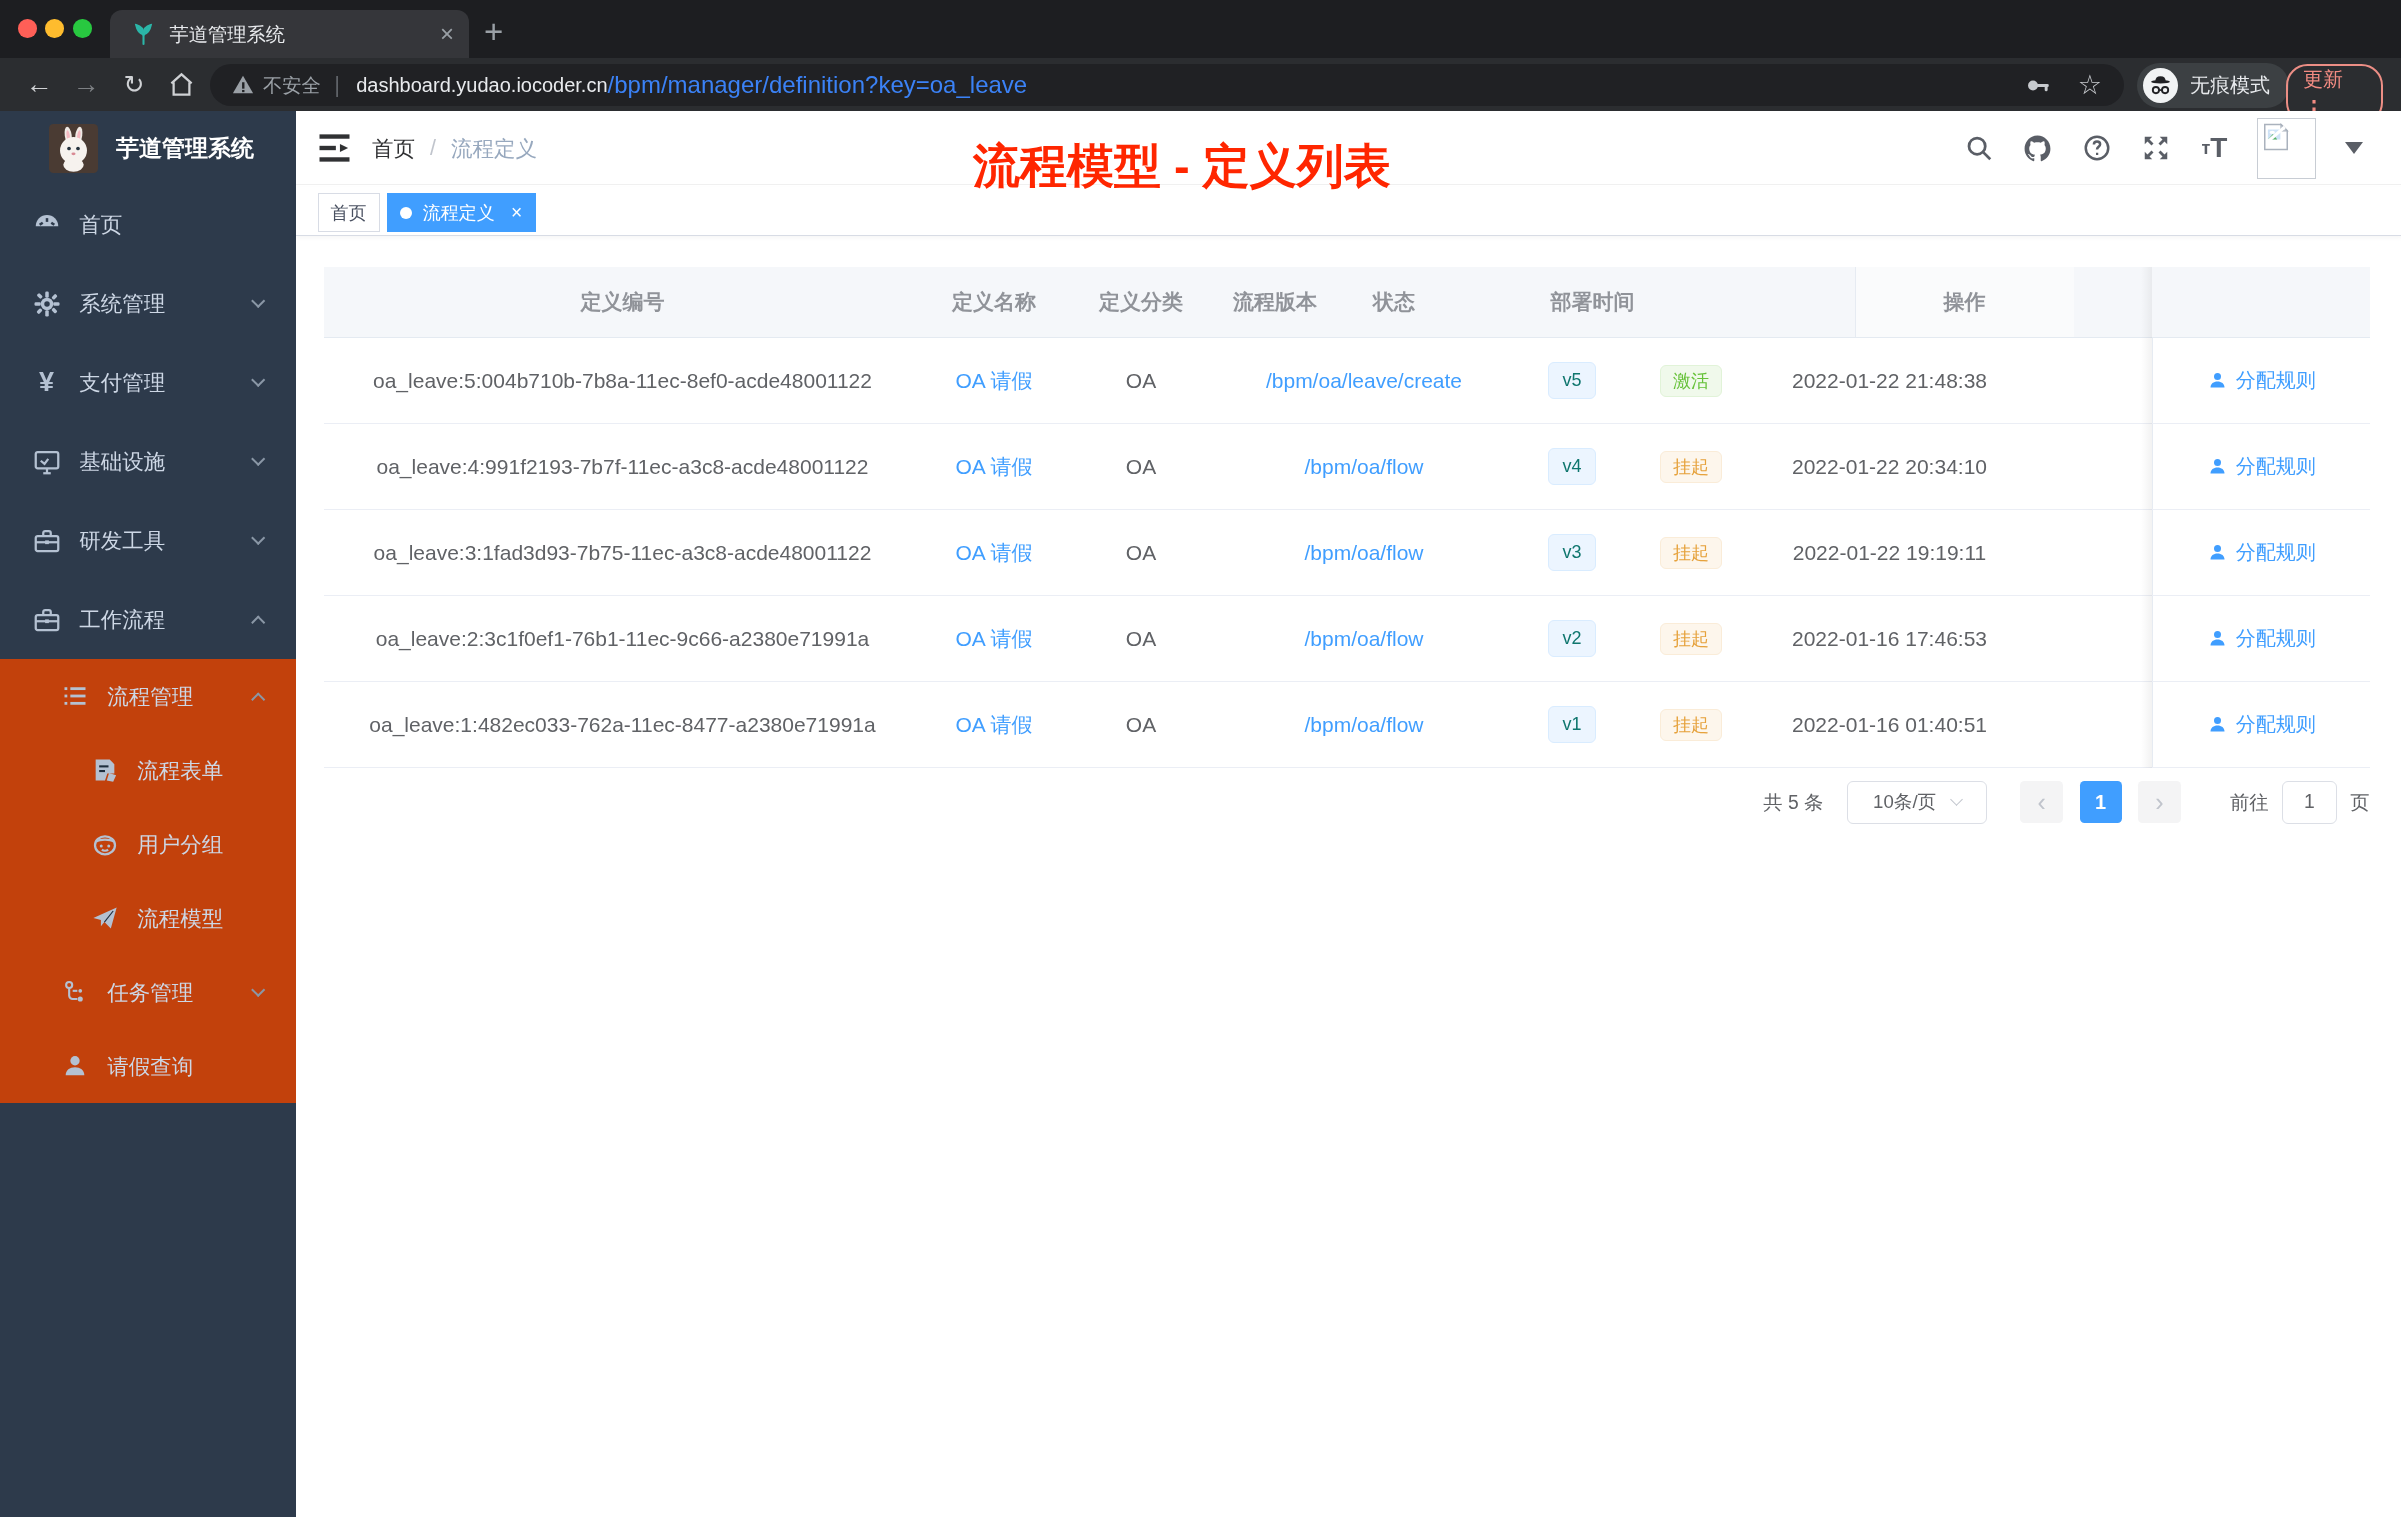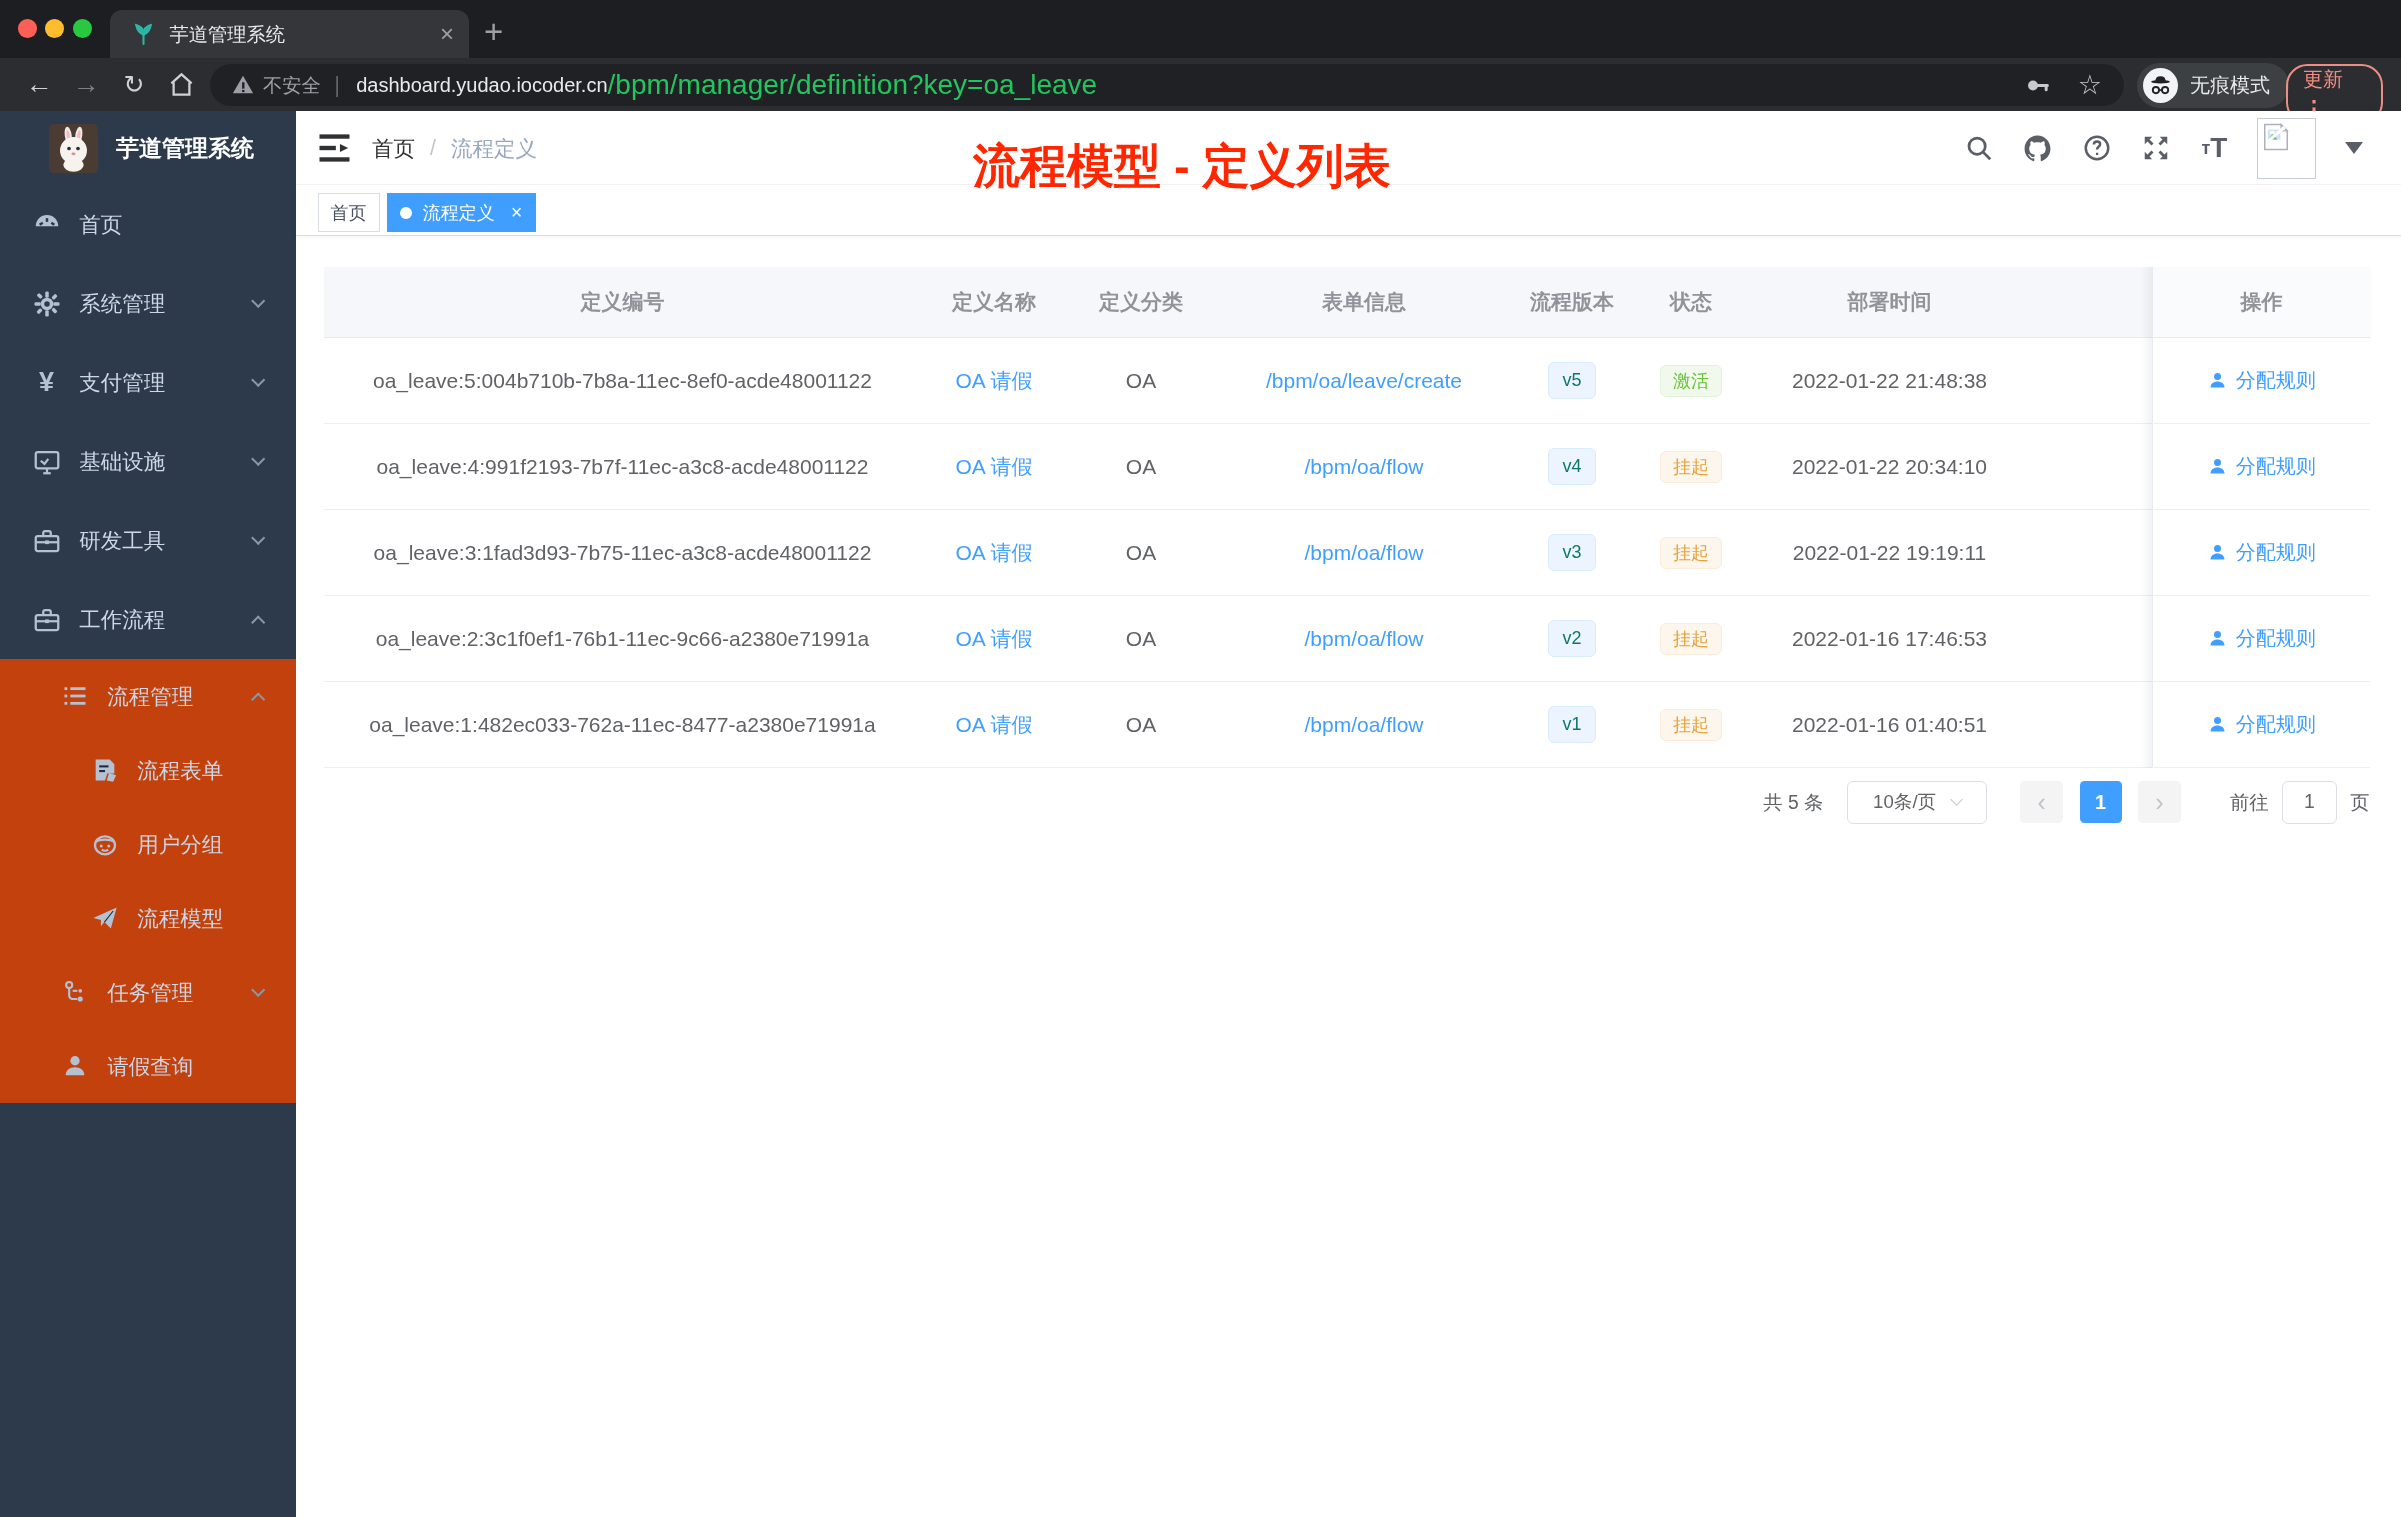--- a/index.html
+++ b/index.html
@@ -17,21 +17,21 @@
   .tab-title { color:#e8eaed; font-size:19.3px; margin-left:13.4px; flex:1; white-space:nowrap; overflow:hidden; }
   .tab-close { color:#9aa0a6; font-size:24px; line-height:1; }
   .newtab { position:absolute; left:484px; top:13.4px; color:#9aa0a6; font-size:33px; font-weight:300; }
   .toolbar { position:absolute; left:0; top:58px; width:2401px; height:53px; background:#2b2d30; }
   .navico { position:absolute; top:0; height:53px; display:flex; align-items:center; justify-content:center; width:42px; color:#cfd1d4; font-size:27px; }
   .navico.dim { color:#7d8084; }
   .omnibox { position:absolute; left:210px; top:6px; width:1914px; height:42px; background:#202124; border-radius:21.5px; display:flex; align-items:center; padding:0 22px; }
   .omni-warn { color:#9aa0a6; font-size:19.3px; display:flex; align-items:center; }
   .omni-sep { color:#5f6368; font-size:22px; margin:0 16.3px 0 13.4px; font-weight:300; }
   .url-host { color:#e8eaed; font-size:20px; }
-  .url-path { color:#22c55e; font-size:28px; }
+  .url-path { color:#3b82f6; font-size:24px; }
   .omni-right { margin-left:auto; display:flex; align-items:center; gap:27px; }
   .star { color:#c7cace; font-size:27px; }
   .incog { position:absolute; left:2137px; top:4.5px; height:45px; background:#3c4043; border-radius:23px; display:flex; align-items:center; padding:0 19.3px 0 6px; }
   .incog-circle { width:35px; height:35px; border-radius:50%; background:#f1f3f4; display:flex; align-items:center; justify-content:center; }
   .incog-label { color:#e8eaed; font-size:20px; margin-left:12px; }
   .update-pill { position:absolute; left:2286px; top:6px; width:97px; height:60px; border:2.2px solid #ec8e85; border-radius:21.5px; display:flex; justify-content:space-between; padding:0 10.4px 0 15px;flex-direction:column; }
   .update-label { color:#f28b82; font-size:20px; }
   .update-dots { color:#f28b82; font-size:22px; font-weight:700; letter-spacing:0; }
 
   
@@ -418,21 +418,20 @@
         <span>流程定义</span>
         <span class="tag-close">×</span>
       </span>
     </div>
 
     <div class="table" style="position:absolute;">
       <div class="trow head">
         <span class="cell c1">定义编号</span>
         <span class="cell c2">定义名称</span>
         <span class="cell c3">定义分类</span>
-        <span class="cell c4">表单信息</span>
         <span class="cell c5">流程版本</span>
         <span class="cell c6">状态</span>
         <span class="cell c7">部署时间</span>
         <span class="cell c8"></span>
         <span class="cell cfix">操作</span>
       </div>
 
       <div class="trow">
         <span class="cell c1">oa_leave:5:004b710b-7b8a-11ec-8ef0-acde48001122</span>
         <span class="cell c2">

